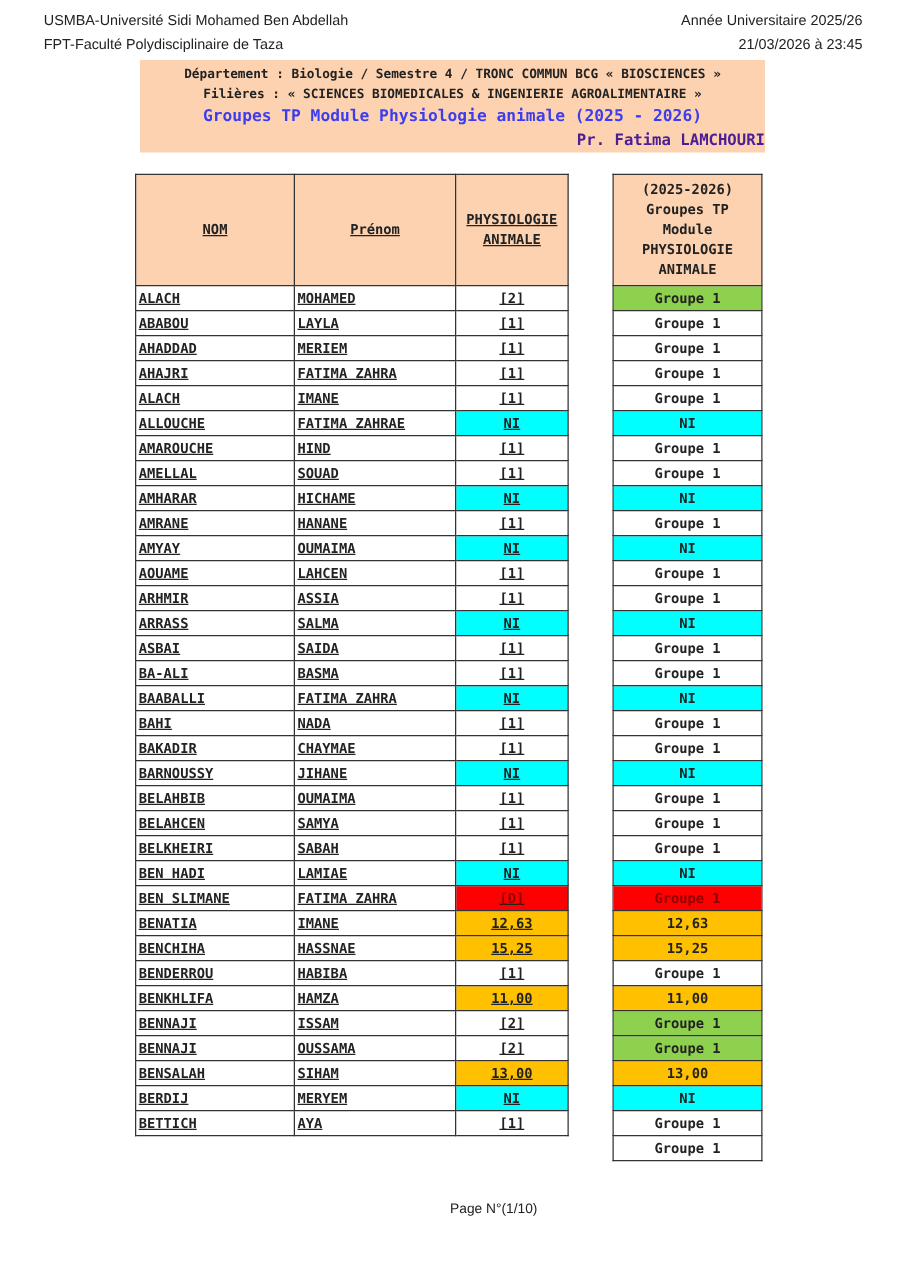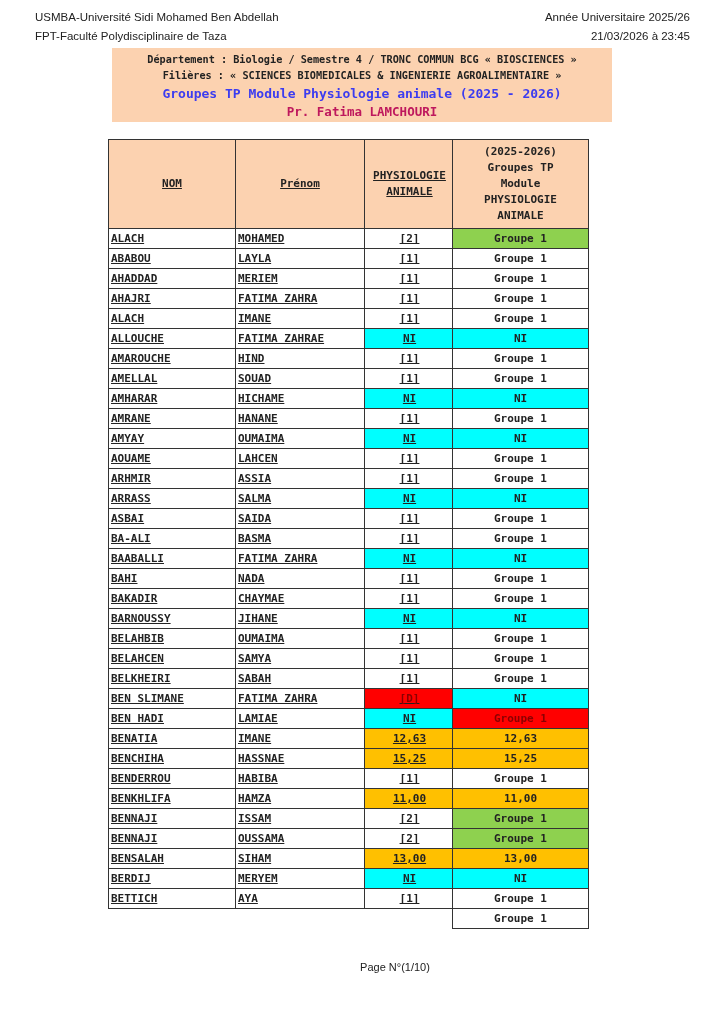--- a/index.html
+++ b/index.html
@@ -11,34 +11,34 @@
   .hdr-r2 { right: 34px; top: 30px; text-align: right; }
 
   .title-box {
     position: absolute; left: 112px; top: 48px; width: 500px; height: 74px;
     background: #fcd2b0; text-align: center;
     font-family: "DejaVu Sans Mono", monospace;
   }
   .title-box .t-dept { font-size: 10.2px; font-weight: bold; color: #222; margin-top: 3px; height: 17px; line-height: 17px; }
   .title-box .t-fil { font-size: 10.2px; font-weight: bold; color: #222; height: 16px; line-height: 16px; }
   .title-box .t-grp { font-size: 13px; font-weight: bold; color: #3c3cf0; height: 19px; line-height: 19px; }
-  .title-box .t-prof { font-size: 12.5px; font-weight: bold; color: #be185d; height: 17px; line-height: 17px; }
+  .title-box .t-prof { font-size: 12.5px; font-weight: bold; color: #4c1d95; height: 17px; line-height: 17px; text-align: right; }
 
   table { border-collapse: collapse; position: absolute; font-family: "DejaVu Sans Mono", monospace; font-size: 11px; font-weight: bold; color: #222; table-layout: fixed; }
   td, th { border: 1px solid #333; padding: 0; height: 19px; line-height: 19px; white-space: nowrap; overflow: hidden; }
   th { background: #fcd2b0; font-weight: bold; text-align: center; height: 88px; line-height: 16px; font-size: 11px; }
 
   #main-table { left: 108px; top: 139px; width: 346px; text-decoration: underline; }
   #main-table col.c-nom { width: 127px; }
   #main-table col.c-pre { width: 129px; }
   #main-table col.c-phy { width: 90px; }
   #main-table td.nom, #main-table td.pre { padding-left: 2px; text-align: left; }
   #main-table td.phy { text-align: center; }
 
-  #group-table { left: 452px; top: 139px; width: 137px; }
+  #group-table { left: 490px; top: 139px; width: 120px; }
   #group-table td { text-align: center; }
 
   .bg-white { background: #ffffff; }
   .bg-ni { background: #00ffff; }
   .bg-green { background: #8ed14f; }
   .bg-orange { background: #ffc000; }
   .bg-red { background: #ff0000; color: #8b0000; }
 
   .footer { position: absolute; left: 0; width: 724px; top: 961px; text-align: center; font-family: "Liberation Sans", sans-serif; font-size: 11px; color: #222; padding-left: 33px; }
 </style>
@@ -183,28 +183,28 @@
         <td class="nom">BELAHCEN</td>
         <td class="pre">SAMYA</td>
         <td class="phy bg-white">[1]</td>
       </tr>
       <tr>
         <td class="nom">BELKHEIRI</td>
         <td class="pre">SABAH</td>
         <td class="phy bg-white">[1]</td>
       </tr>
       <tr>
+        <td class="nom">BEN HADI</td>
+        <td class="pre">LAMIAE</td>
+        <td class="phy bg-ni">NI</td>
+      </tr>
+      <tr>
         <td class="nom">BEN SLIMANE</td>
         <td class="pre">FATIMA ZAHRA</td>
         <td class="phy bg-red">[D]</td>
-      </tr>
-      <tr>
-        <td class="nom">BEN HADI</td>
-        <td class="pre">LAMIAE</td>
-        <td class="phy bg-ni">NI</td>
       </tr>
       <tr>
         <td class="nom">BENATIA</td>
         <td class="pre">IMANE</td>
         <td class="phy bg-orange">12,63</td>
       </tr>
       <tr>
         <td class="nom">BENCHIHA</td>
         <td class="pre">HASSNAE</td>
         <td class="phy bg-orange">15,25</td>

